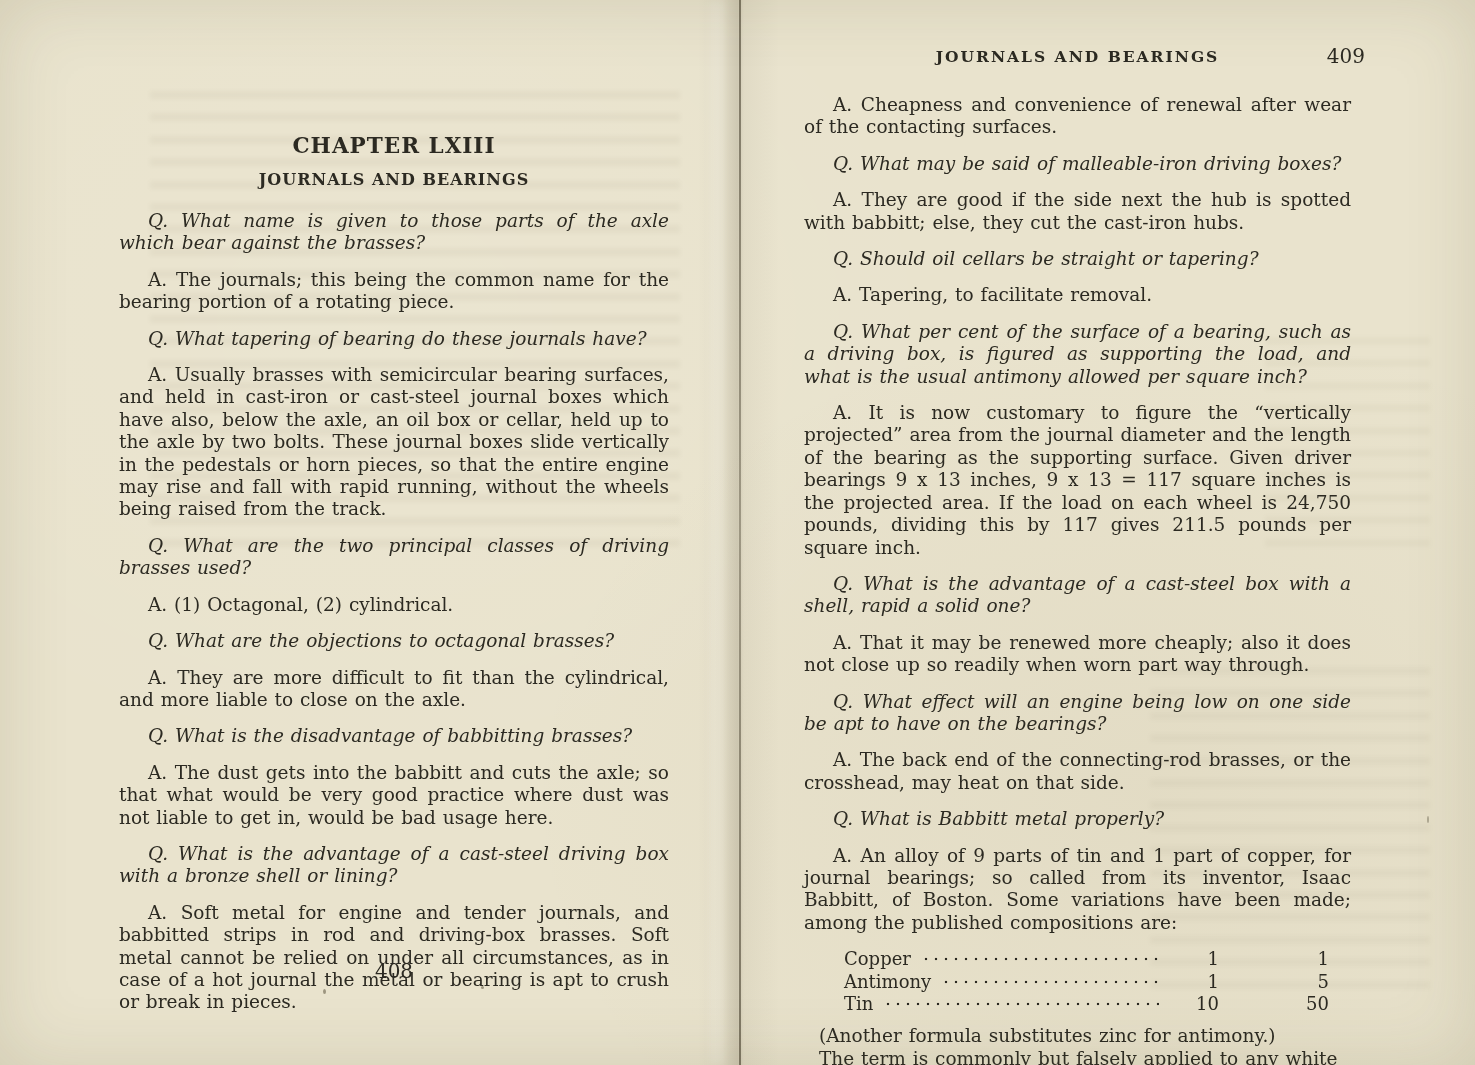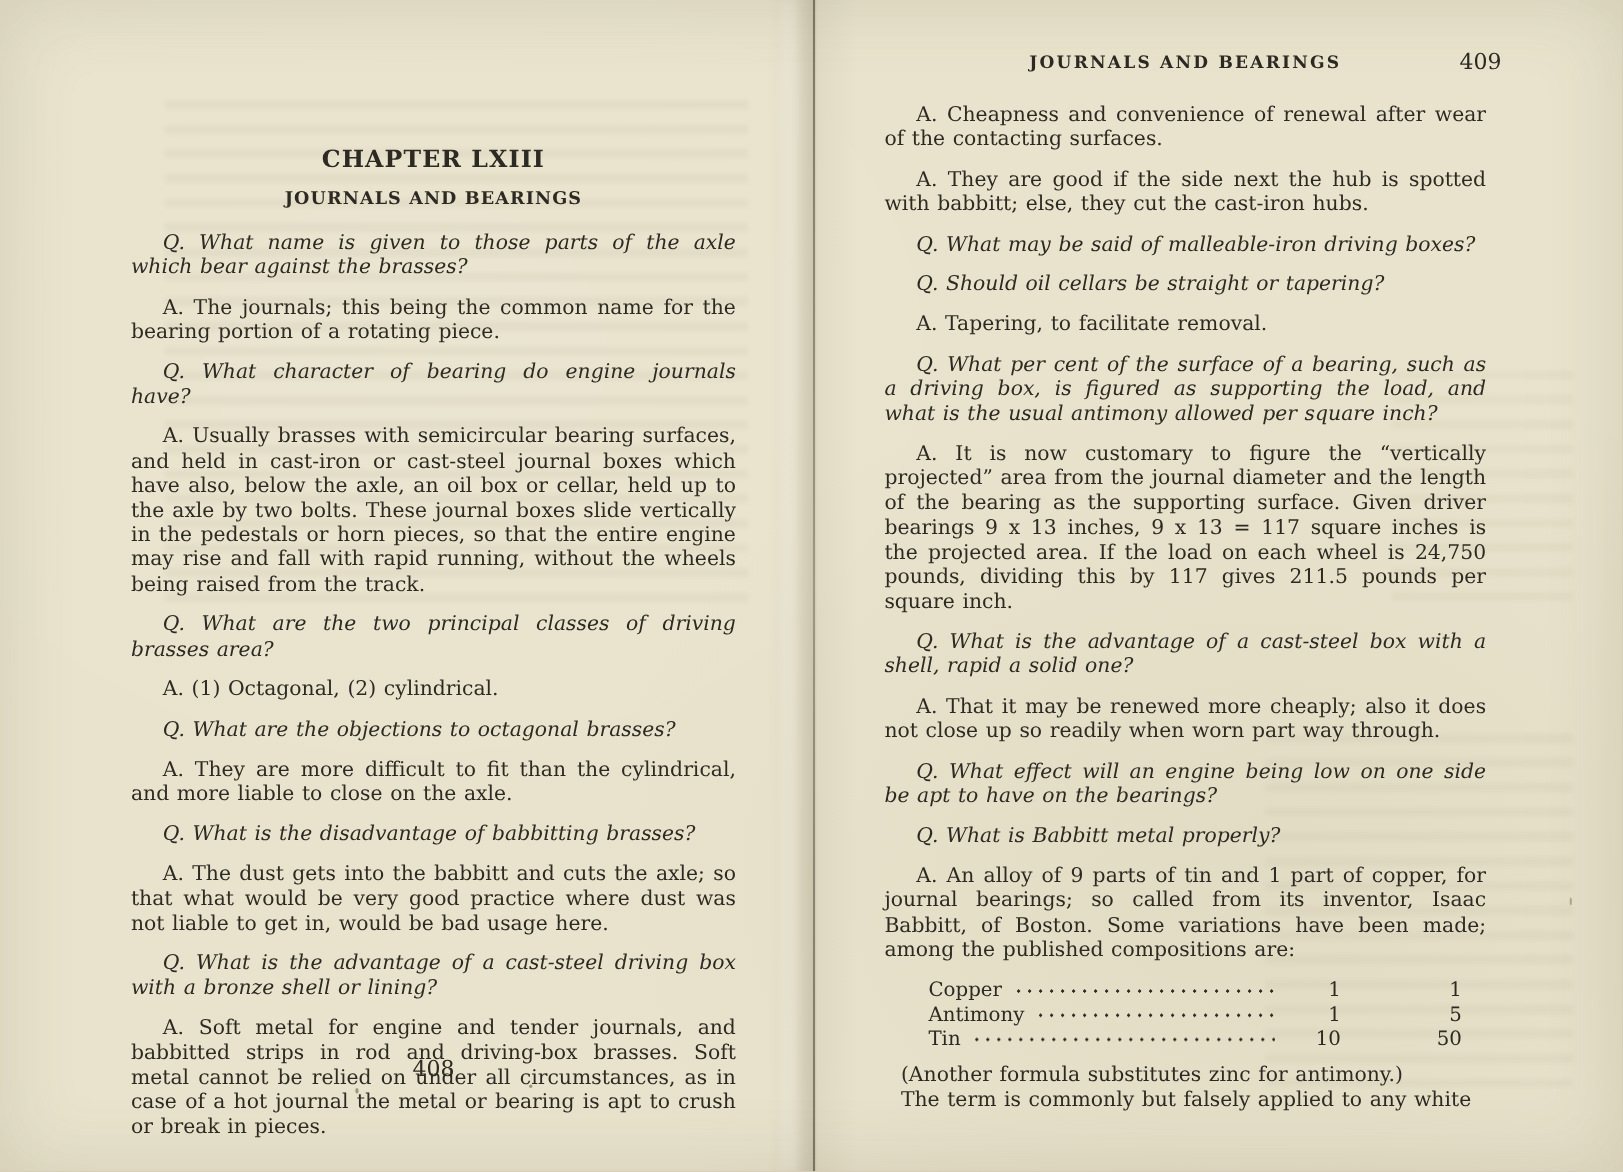--- a/index.html
+++ b/index.html
@@ -90,49 +90,50 @@
     <div class="sheen"></div>
     <div class="crease"></div>
   </div>
 
   <div class="col col-left">
     <h1 class="chap-title">CHAPTER LXIII</h1>
     <h2 class="chap-sub">JOURNALS AND BEARINGS</h2>
 
     <p class="para q">Q. What name is given to those parts of the axle which bear against the brasses?</p>
     <p class="para a">A. The journals; this being the common name for the bearing portion of a rotating piece.</p>
-    <p class="para q">Q. What character of bearing do engine journals have?</p>
+    <p class="para q">Q. What tapering of bearing do these journals have?</p>
     <p class="para a">A. Usually brasses with semicircular bearing surfaces, and held in cast-iron or cast-steel journal boxes which have also, below the axle, an oil box or cellar, held up to the axle by two bolts. These journal boxes slide vertically in the pedestals or horn pieces, so that the entire engine may rise and fall with rapid running, without the wheels being raised from the track.</p>
-    <p class="para q">Q. What are the two principal classes of driving brasses area?</p>
+    <p class="para q">Q. What are the two principal classes of driving brasses used?</p>
     <p class="para a">A. (1) Octagonal, (2) cylindrical.</p>
     <p class="para q">Q. What are the objections to octagonal brasses?</p>
     <p class="para a">A. They are more difficult to fit than the cylindrical, and more liable to close on the axle.</p>
     <p class="para q">Q. What is the disadvantage of babbitting brasses?</p>
     <p class="para a">A. The dust gets into the babbitt and cuts the axle; so that what would be very good practice where dust was not liable to get in, would be bad usage here.</p>
     <p class="para q">Q. What is the advantage of a cast-steel driving box with a bronze shell or lining?</p>
     <p class="para a">A. Soft metal for engine and tender journals, and babbitted strips in rod and driving-box brasses.  Soft metal cannot be relied on under all circumstances, as in case of a hot journal the metal or bearing is apt to crush or break in pieces.</p>
   </div>
   <div class="pagenum-left">408</div>
 
   <div class="col col-right">
     <div class="running">
       <span class="rh-title">JOURNALS AND BEARINGS</span>
       <span class="rh-num">409</span>
     </div>
 
     <p class="para a">A. Cheapness and convenience of renewal after wear of the contacting surfaces.</p>
+    <p class="para q">Q. What may be said of malleable-iron driving boxes?</p>
     <p class="para a">A. They are good if the side next the hub is spotted with babbitt; else, they cut the cast-iron hubs.</p>
-    <p class="para q">Q. What may be said of malleable-iron driving boxes?</p>
     <p class="para q">Q. Should oil cellars be straight or tapering?</p>
     <p class="para a">A. Tapering, to facilitate removal.</p>
     <p class="para q">Q. What per cent of the surface of a bearing, such as a driving box, is figured as supporting the load, and what is the usual antimony allowed per square inch?</p>
     <p class="para a">A. It is now customary to figure the “vertically projected” area from the journal diameter and the length of the bearing as the supporting surface.  Given driver bearings 9 x 13 inches, 9 x 13 = 117 square inches is the projected area.  If the load on each wheel is 24,750 pounds, dividing this by 117 gives 211.5 pounds per square inch.</p>
     <p class="para q">Q. What is the advantage of a cast-steel box with a shell, rapid a solid one?</p>
     <p class="para a">A. That it may be renewed more cheaply; also it does not close up so readily when worn part way through.</p>
     <p class="para q">Q. What effect will an engine being low on one side be apt to have on the bearings?</p>
+    <p class="para a">A. The back end of the connecting-rod brasses, or the crosshead, may heat on that side.</p>
     <p class="para q">Q. What is Babbitt metal properly?</p>
     <p class="para a">A. An alloy of 9 parts of tin and 1 part of copper, for journal bearings; so called from its inventor, Isaac Babbitt, of Boston.  Some variations have been made; among the published compositions are:</p>
 
     <div class="comp">
       <div class="trow">
         <span>Copper</span>
         <span class="leader"></span>
         <span class="v v1">1</span>
         <span class="v v2">1</span>
       </div>

